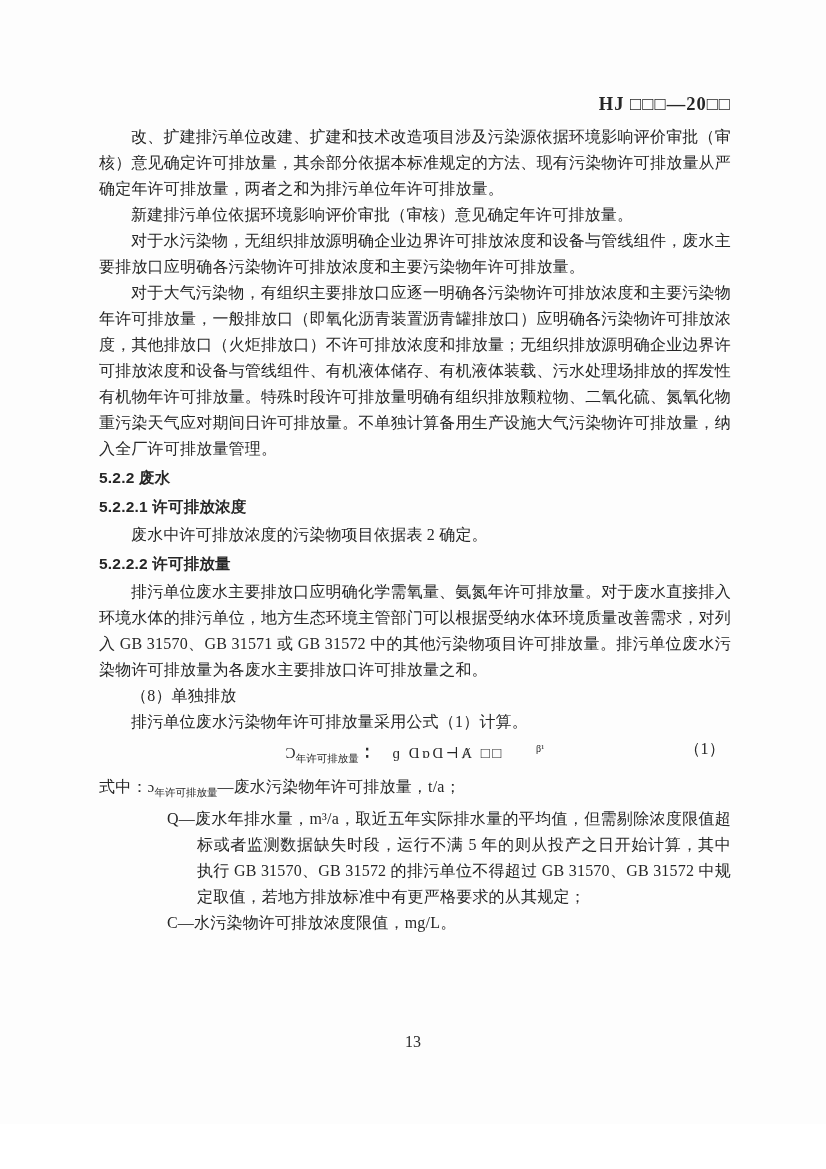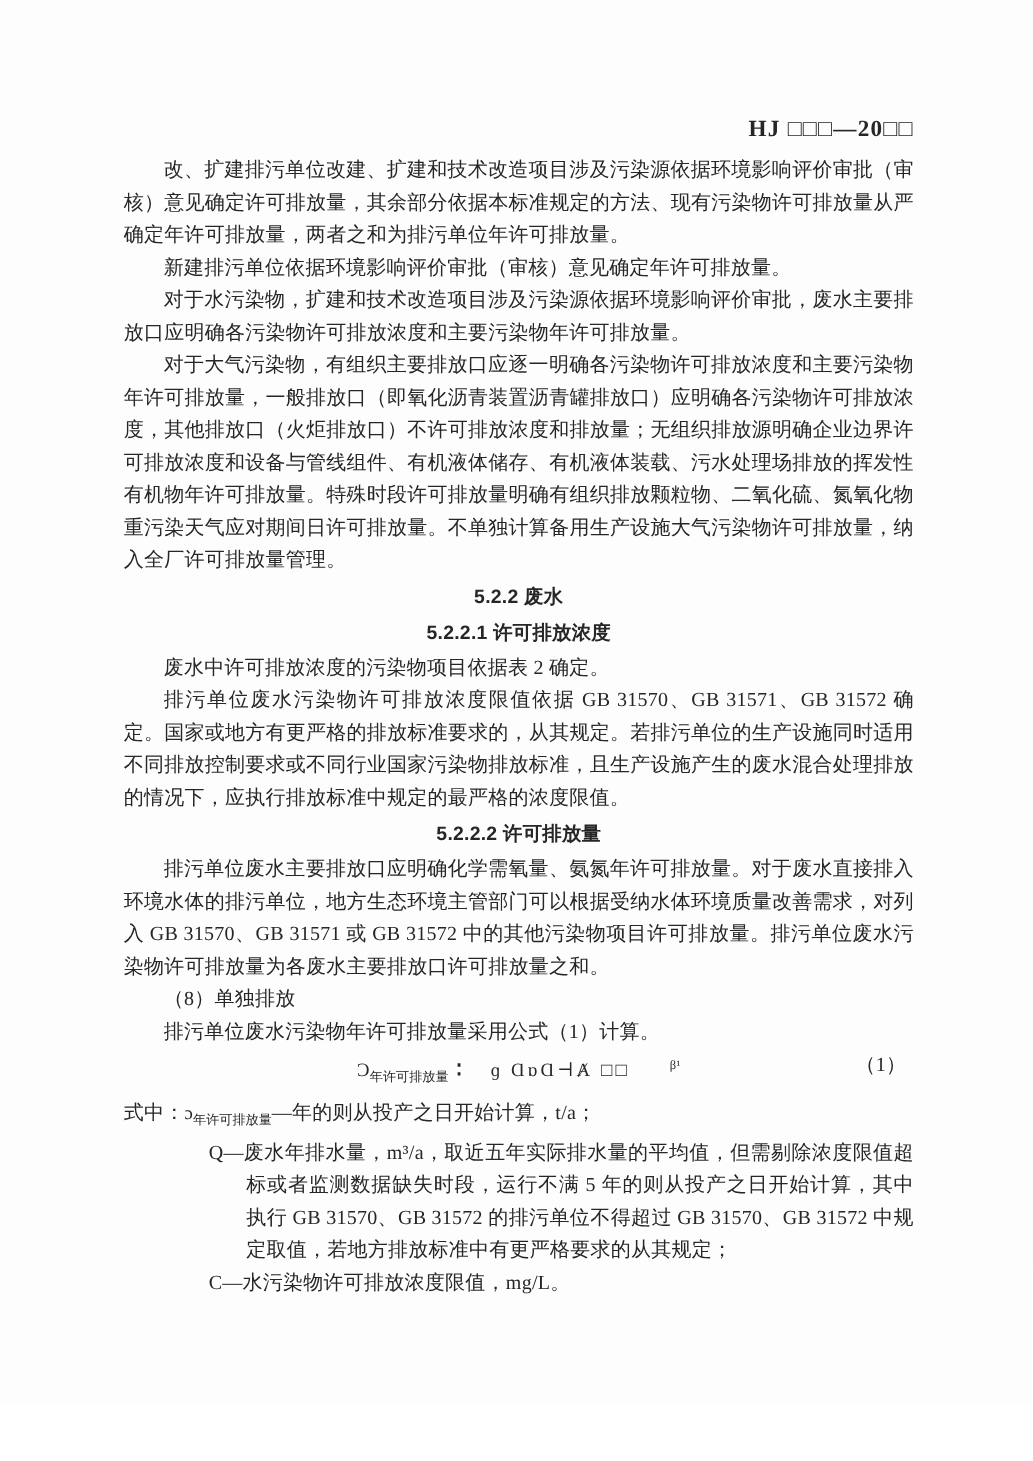--- a/index.html
+++ b/index.html
@@ -31,21 +31,21 @@
     text-align:justify;
   }
   .para{margin:0;text-indent:2em;}
   .hd{
     font-family:"Liberation Sans","DejaVu Sans",sans-serif;
     font-weight:bold;
     font-size:15.5px;
     line-height:26px;
     margin:3px 0 2px 0;
     text-indent:0;
-    text-align:center;
+    text-align:left;
   }
   .formula-row{
     position:relative;
     text-align:center;
     line-height:26px;
     margin:1px 0;
   }
   .f-var{font-size:15px;}
   .f-sub{font-size:10.5px;letter-spacing:0;}
   .f-colon{padding:0 4px;}
@@ -75,41 +75,43 @@
   <div class="doc-content">
 
     <header class="doc-header">
       <span>HJ □□□—20□□</span>
     </header>
 
     <main class="doc-body">
 
       <p class="para">改、扩建排污单位改建、扩建和技术改造项目涉及污染源依据环境影响评价审批（审核）意见确定许可排放量，其余部分依据本标准规定的方法、现有污染物许可排放量从严确定年许可排放量，两者之和为排污单位年许可排放量。</p>
       <p class="para">新建排污单位依据环境影响评价审批（审核）意见确定年许可排放量。</p>
-      <p class="para">对于水污染物，扩建和技术改造项目涉及污染源依据环境影响评价审批，废水主要排放口应明确各污染物许可排放浓度和主要污染物年许可排放量。</p>
+      <p class="para">对于水污染物，无组织排放源明确企业边界许可排放浓度和设备与管线组件，废水主要排放口应明确各污染物许可排放浓度和主要污染物年许可排放量。</p>
       <p class="para">对于大气污染物，有组织主要排放口应逐一明确各污染物许可排放浓度和主要污染物年许可排放量，一般排放口（即氧化沥青装置沥青罐排放口）应明确各污染物许可排放浓度，其他排放口（火炬排放口）不许可排放浓度和排放量；无组织排放源明确企业边界许可排放浓度和设备与管线组件、有机液体储存、有机液体装载、污水处理场排放的挥发性有机物年许可排放量。特殊时段许可排放量明确有组织排放颗粒物、二氧化硫、氮氧化物重污染天气应对期间日许可排放量。不单独计算备用生产设施大气污染物许可排放量，纳入全厂许可排放量管理。</p>
 
       <h3 class="hd">5.2.2 废水</h3>
 
       <h4 class="hd">5.2.2.1 许可排放浓度</h4>
       <p class="para">废水中许可排放浓度的污染物项目依据表 2 确定。</p>
-      <p class="para">排污单位废水污染物许可排放浓度限值依据 GB 31570、GB 31571、GB 31572 确定。国家或地方有更严格的排放标准要求的，从其规定。若排污单位的生产设施同时适用不同排放控制要求或不同行业国家污染物排放标准，且生产设施产生的废水混合处理排放的情况下，应执行排放标准中规定的最严格的浓度限值。</p>
 
       <h4 class="hd">5.2.2.2 许可排放量</h4>
       <p class="para">排污单位废水主要排放口应明确化学需氧量、氨氮年许可排放量。对于废水直接排入环境水体的排污单位，地方生态环境主管部门可以根据受纳水体环境质量改善需求，对列入 GB 31570、GB 31571 或 GB 31572 中的其他污染物项目许可排放量。排污单位废水污染物许可排放量为各废水主要排放口许可排放量之和。</p>
       <p class="para">（8）单独排放</p>
       <p class="para">排污单位废水污染物年许可排放量采用公式（1）计算。</p>
 
       <div class="formula-row">
         <span class="f-main"><span class="f-var">Ɔ</span><sub class="f-sub">年许可排放量</sub><span class="f-colon">∶</span><span class="f-garble">ɡ ⱭɒⱭ⊣Ⱥ □□</span><sup class="f-sup">β¹</sup></span>
         <span class="f-num">（1）</span>
       </div>
 
-      <p class="legend"><span>式中：</span><span class="f-var">ɔ</span><sub class="f-sub">年许可排放量</sub><span>—年的则从投产之日开始计算，t/a；</span></p>
+      <p class="legend"><span>式中：</span><span class="f-var">ɔ</span><sub class="f-sub">年许可排放量</sub><span>—废水污染物年许可排放量，t/a；</span></p>
 
       <p class="def">Q—废水年排水量，m³/a，取近五年实际排水量的平均值，但需剔除浓度限值超标或者监测数据缺失时段，运行不满 5 年的则从投产之日开始计算，其中执行 GB 31570、GB 31572 的排污单位不得超过 GB 31570、GB 31572 中规定取值，若地方排放标准中有更严格要求的从其规定；</p>
       <p class="def">C—水污染物许可排放浓度限值，mg/L。</p>
 
     </main>
   </div>
 
+  <footer class="doc-footer">
+    <span>13</span>
+  </footer>
 
 </div>
 
 </body></html>

